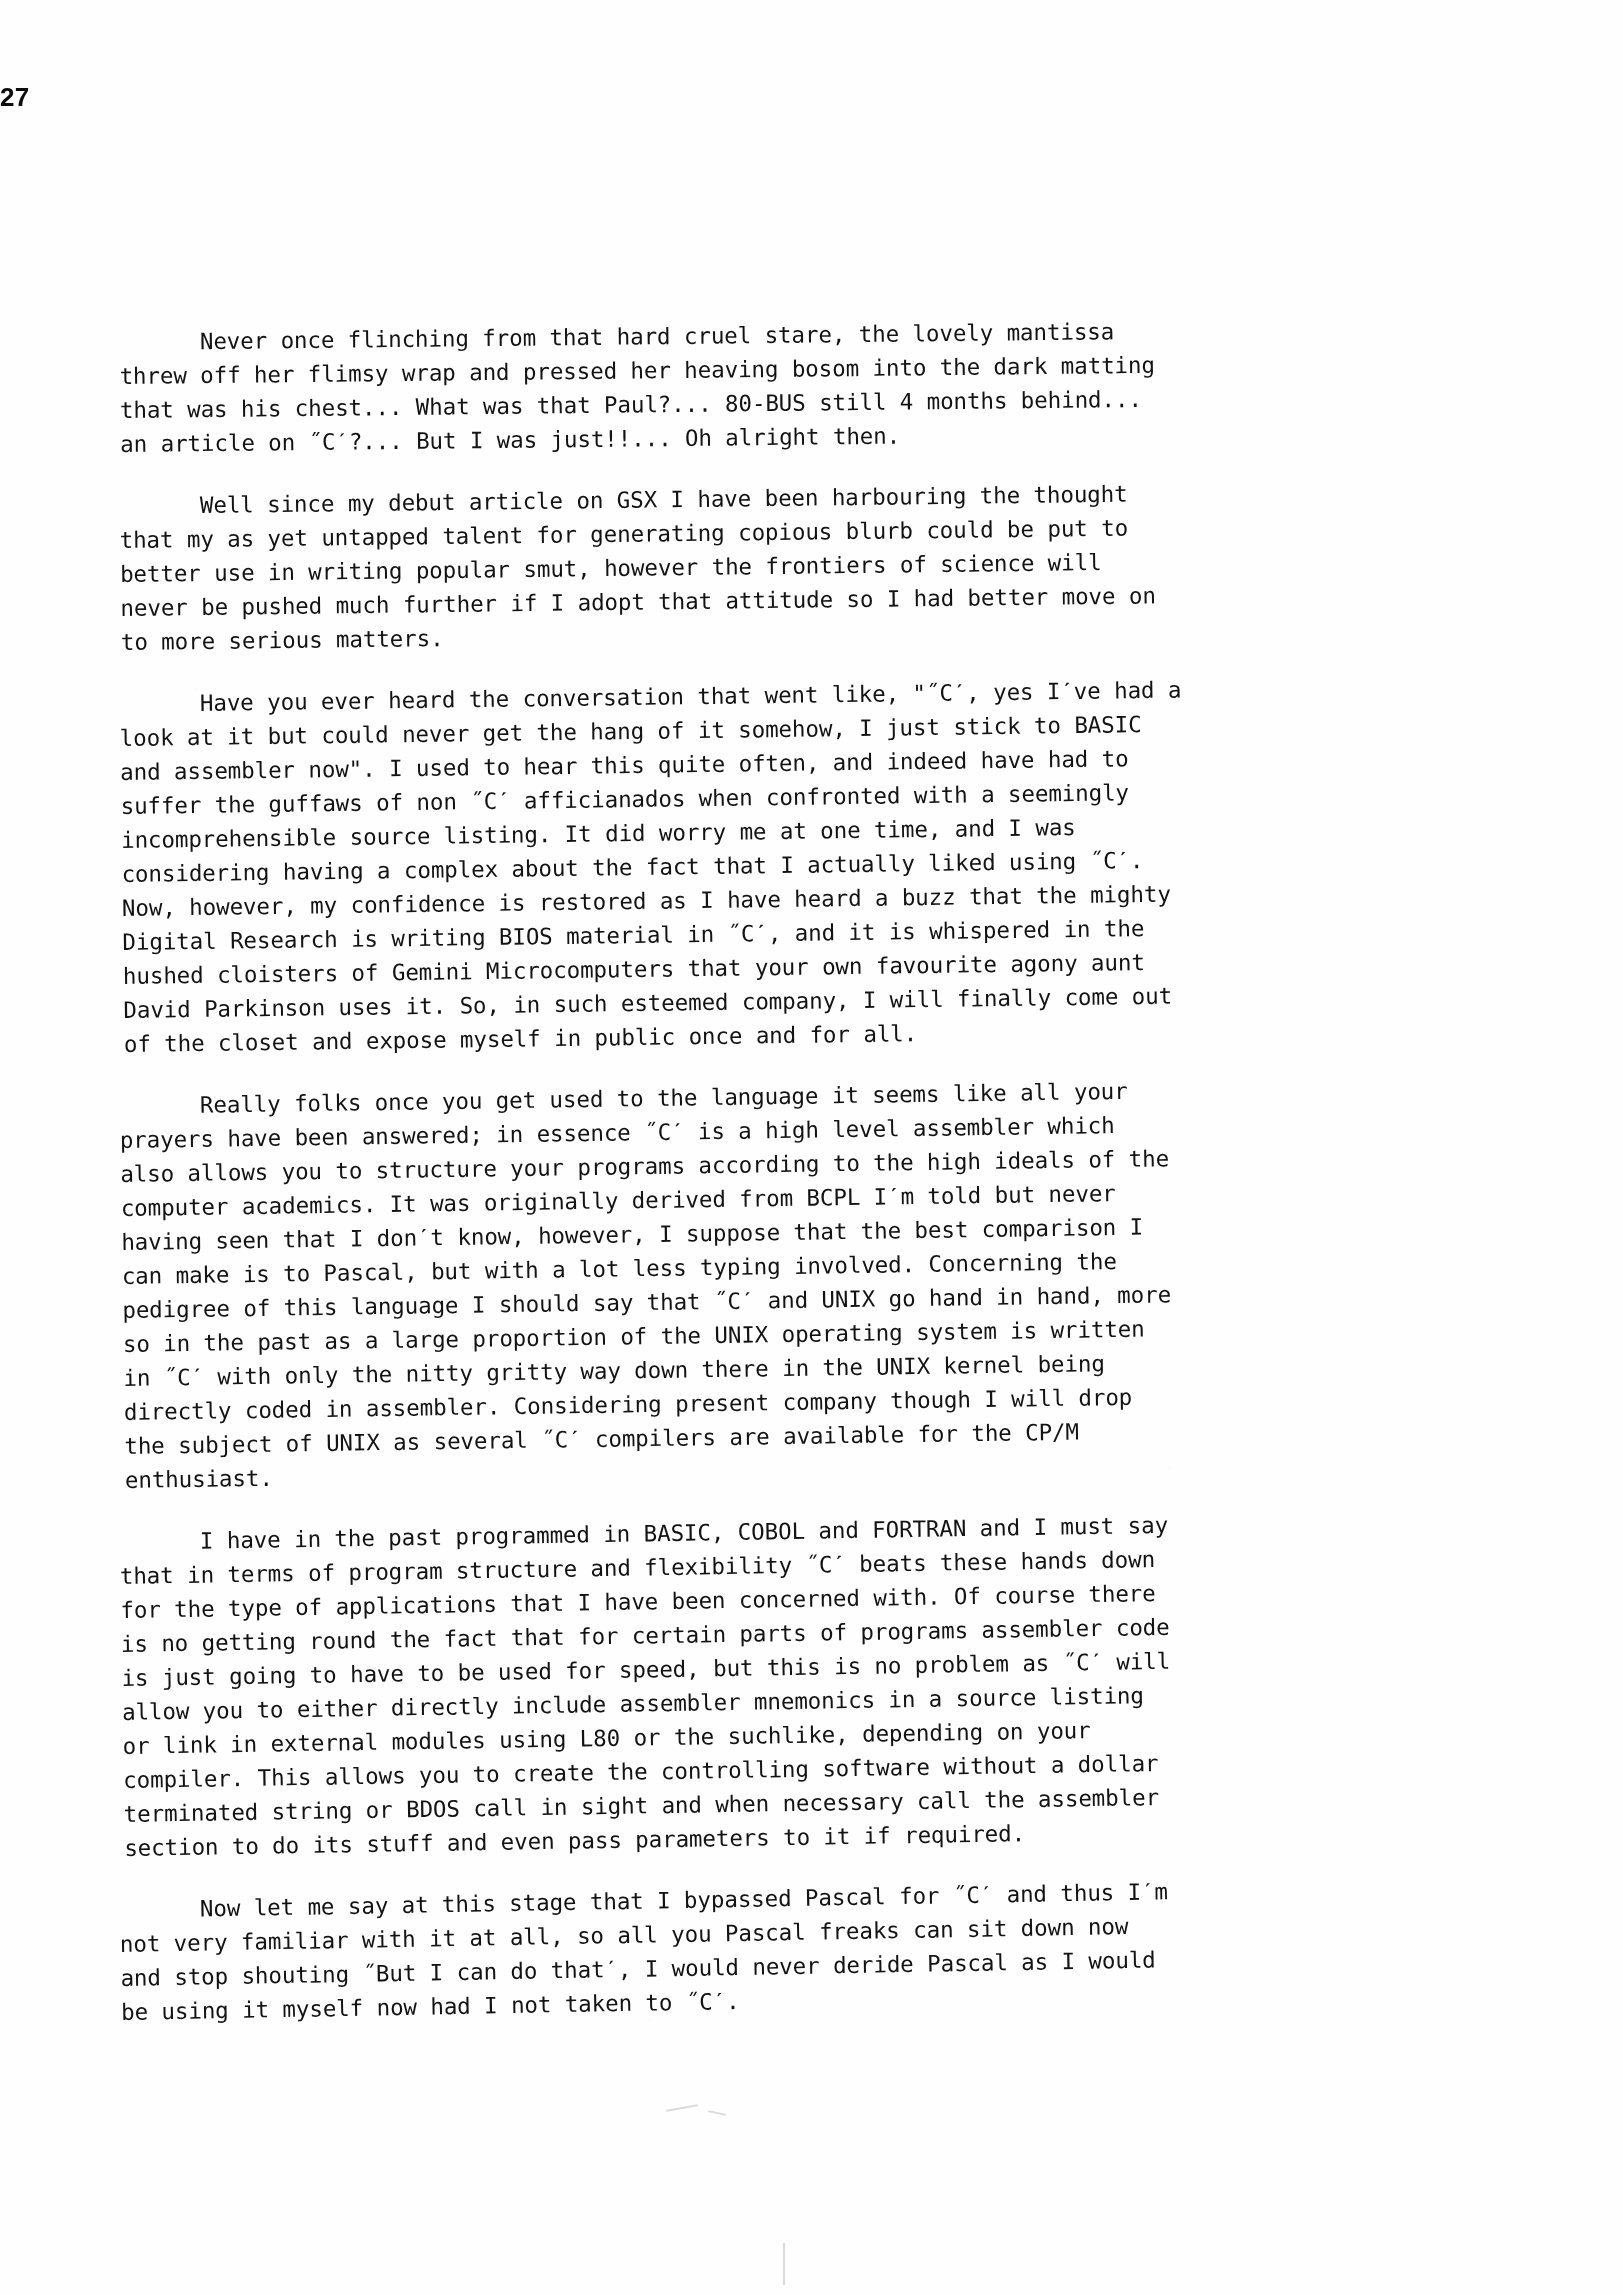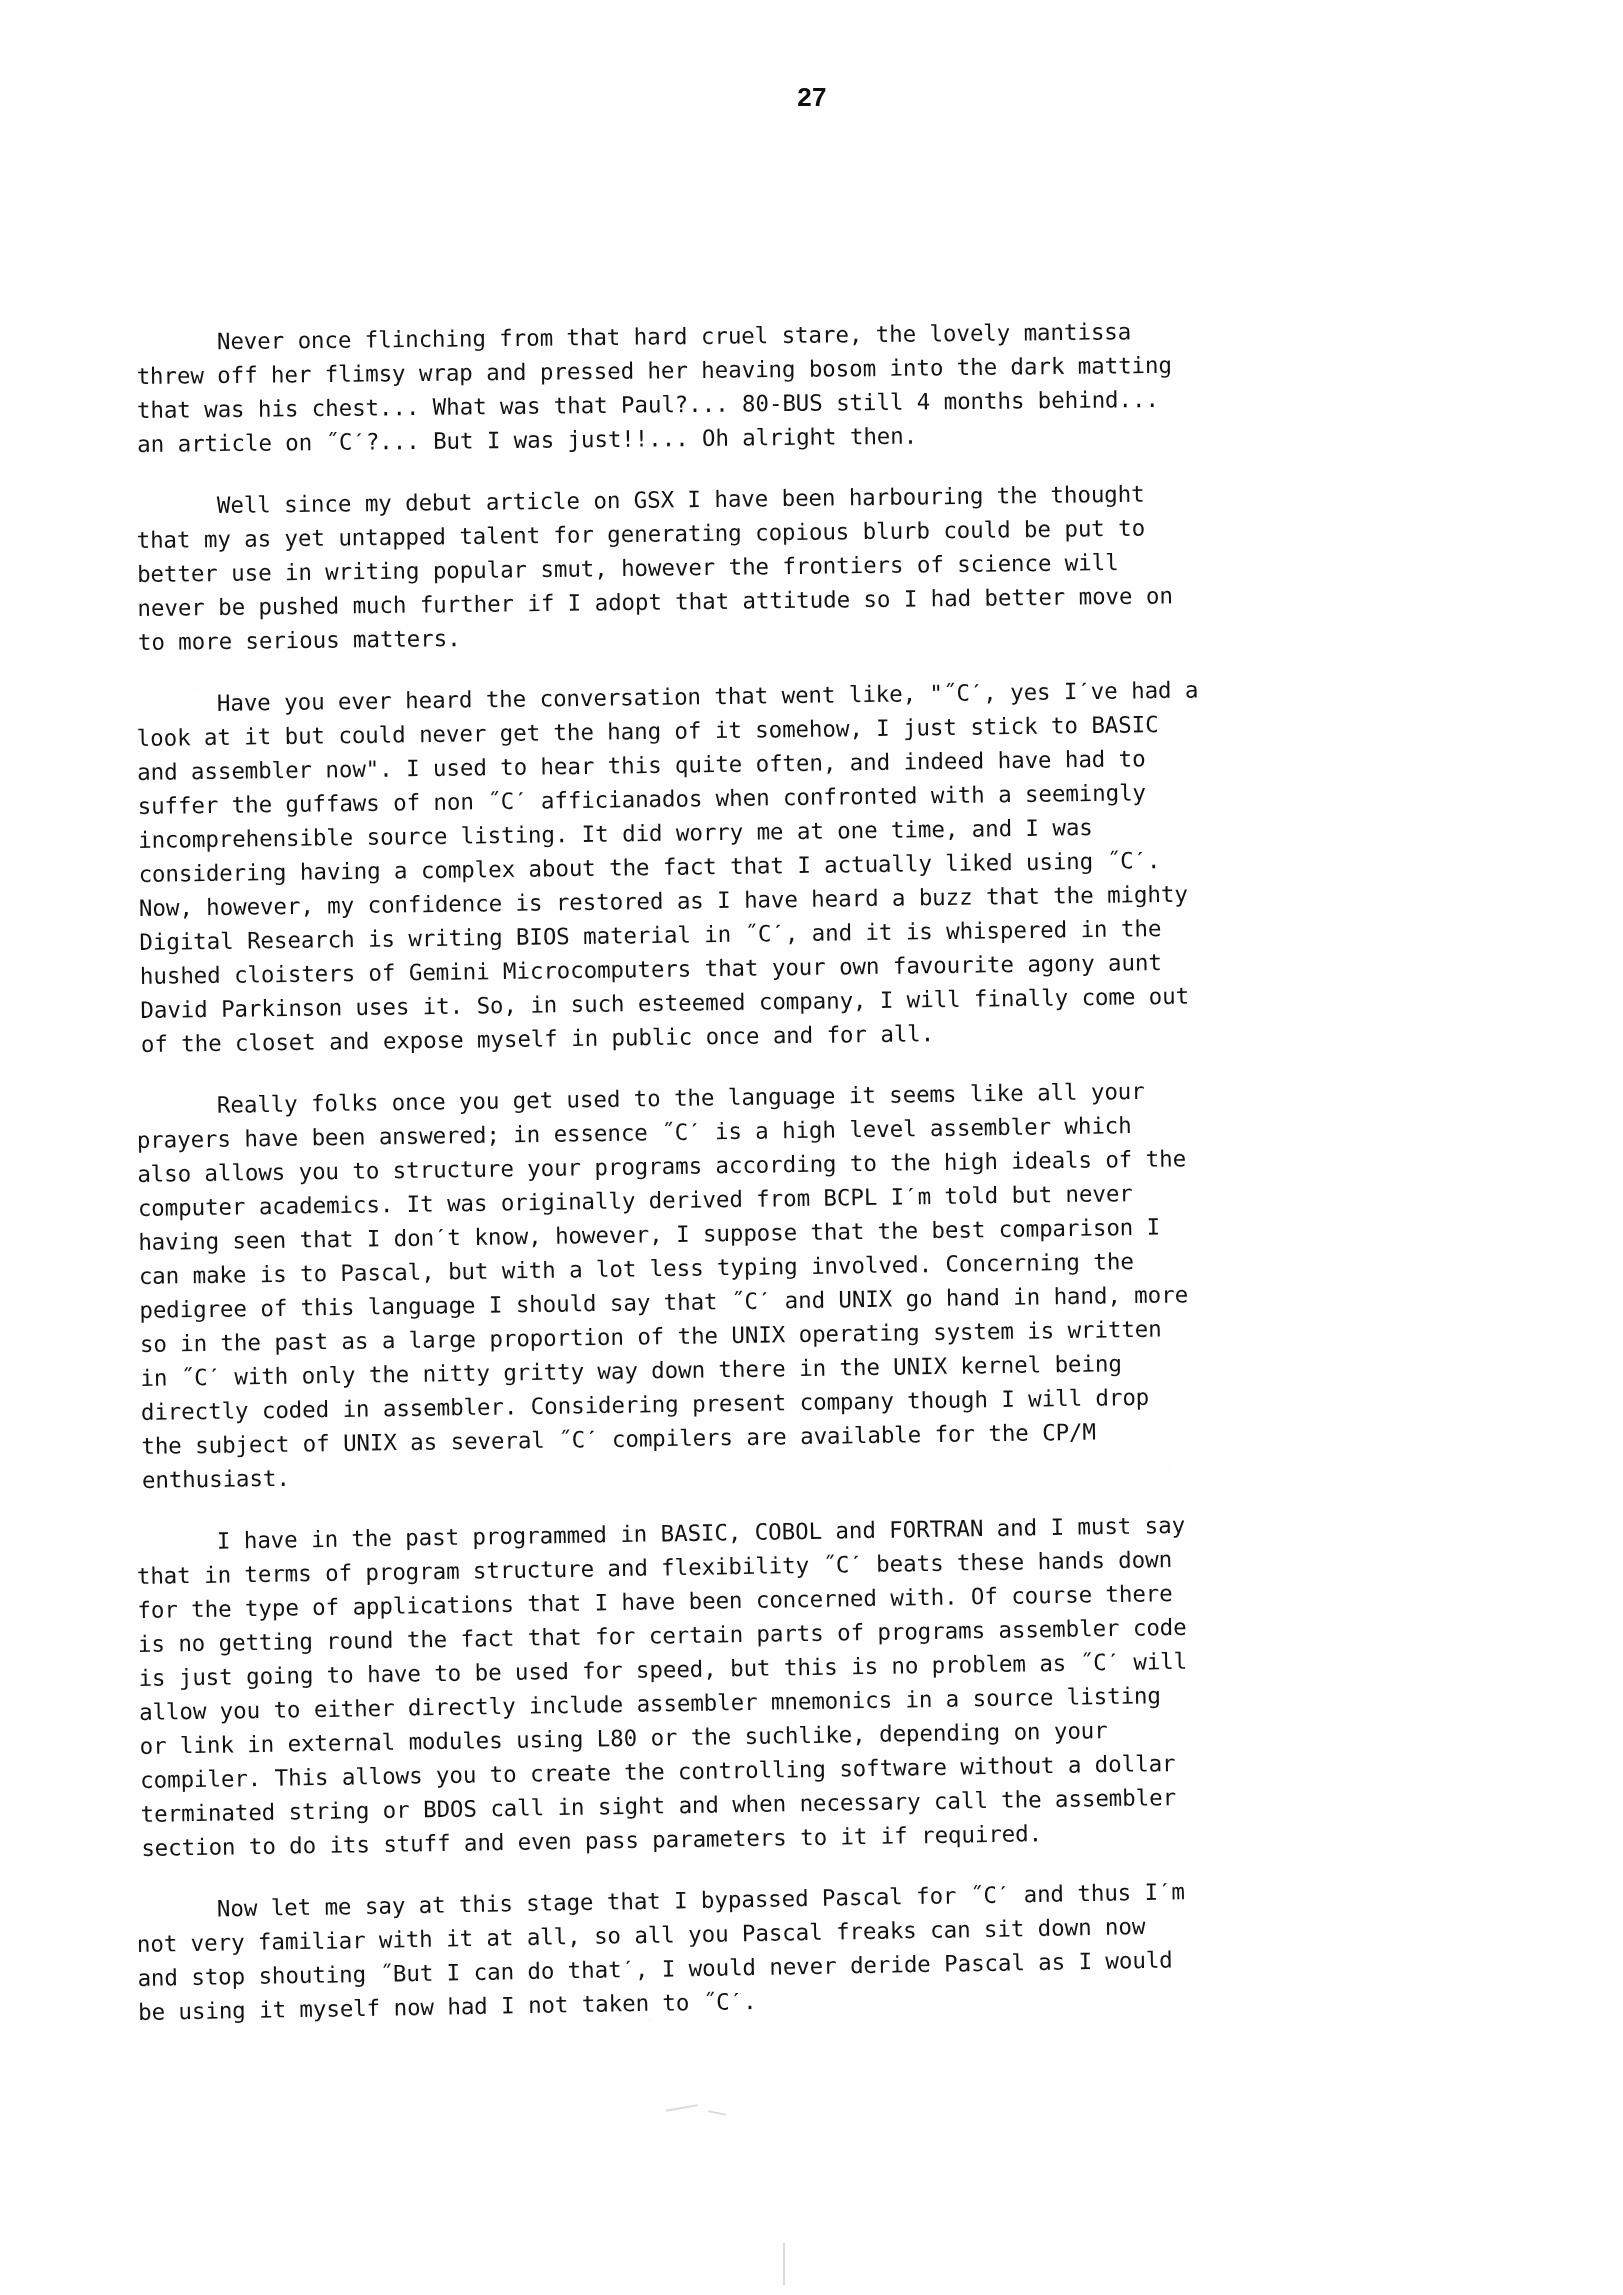--- a/index.html
+++ b/index.html
@@ -33,21 +33,21 @@
       radial-gradient(circle at 72% 64%, rgba(0,0,0,0.012) 0 1.4px, transparent 2.1px),
       radial-gradient(circle at 40% 88%, rgba(0,0,0,0.010) 0 1.4px, transparent 2.1px);
   }
 
   
   #page-number {
     position: absolute;
     top: 82px;
     left: 0;
     width: 1624px;
-    text-align: center;
+    text-align: left;
     font-family: "Liberation Sans", sans-serif;
     font-weight: bold;
     font-size: 26px;
     letter-spacing: 0.3px;
     color: #0d0d0d;
   }
 
   
   #header {
     position: absolute;
@@ -86,21 +86,21 @@
     transform: rotate(-0.6deg);
     transform-origin: right bottom;
     padding-bottom: 4.9px;
     border-bottom: 4.9px solid #060606;
   }
 
   
   #article-body {
     position: absolute;
     top: 325px;
-    left: 136px;
+    left: 119px;
     width: 1381px;
   }
 
   .para {
     margin: 0 0 28px 0;
     font-family: "DejaVu Sans Mono", "Liberation Mono", monospace;
     font-size: 22.5px;
     line-height: 34px;
     letter-spacing: -0.1px;
     color: #131313;

